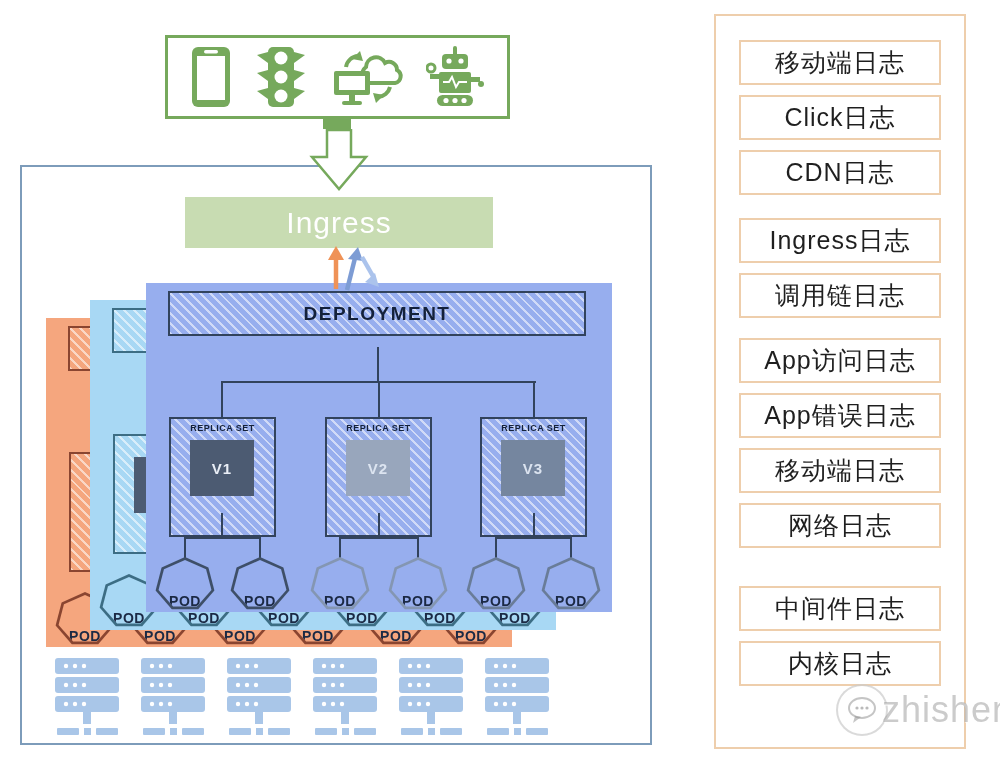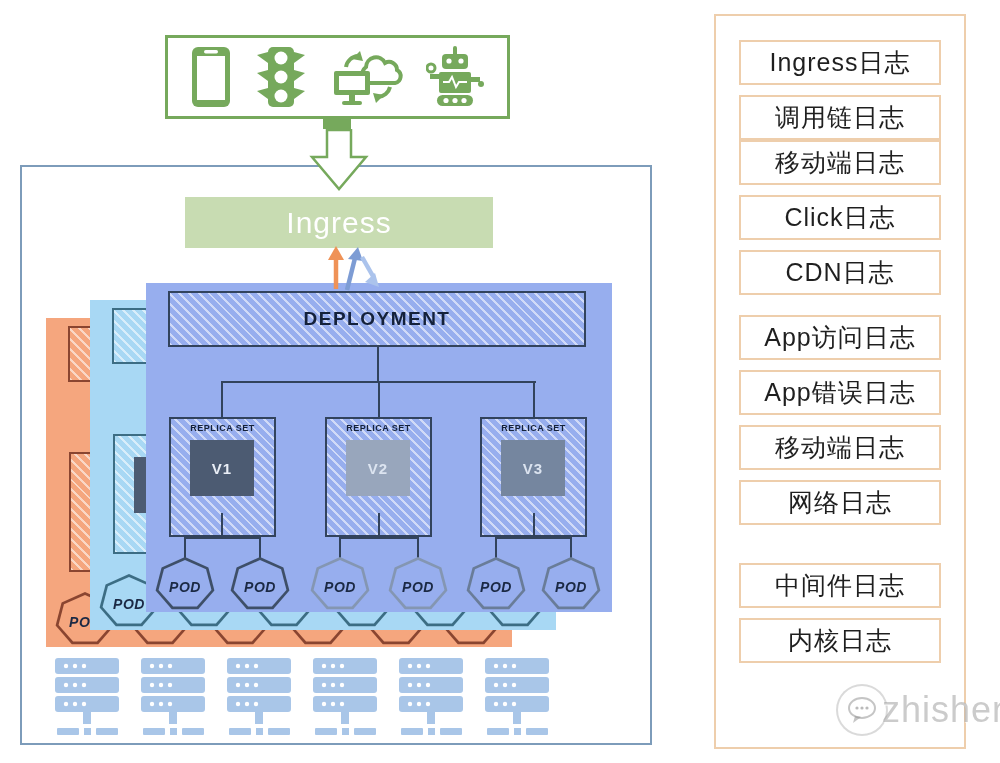--- a/index.html
+++ b/index.html
@@ -41,21 +41,21 @@
   .card.orange { left:46px;  top:318px; height:329px; background:#f5a67e; --line:#8a4530; --fill:#f5a67e; z-index:1; }
   .card.cyan   { left:90px;  top:300px; height:330px; background:#a8d8f4; --line:#3c6d84; --fill:#a8d8f4; z-index:2; }
   .card.blue   { left:146px; top:283px; height:329px; background:#97aeee; --line:#32435c; --fill:#97aeee; z-index:3; }
 
   .hatch {
     background-image: repeating-linear-gradient(45deg,
       rgba(255,255,255,0.55) 0px, rgba(255,255,255,0.55) 2px,
       rgba(255,255,255,0) 2px, rgba(255,255,255,0) 7px);
   }
   .dep {
-    position:absolute; left:22px; top:8px; width:418px; height:56px;
+    position:absolute; left:22px; top:8px; width:418px; height:45px;
     border:2px solid var(--line);
     display:flex; align-items:center; justify-content:center;
   }
   .dep-label { font-weight:bold; font-size:19px; letter-spacing:1.5px; color:#14213a; }
 
   .cline { position:absolute; background:var(--line); }
 
   .rs { position:absolute; top:134px; width:107px; height:120px; border:2px solid var(--line); }
   .rs1 { left:23px; } .rs2 { left:179px; } .rs3 { left:334px; }
   .rs-label { position:absolute; top:4px; width:100%; text-align:center;
@@ -65,21 +65,21 @@
               font-weight:bold; font-size:15px; letter-spacing:1px; }
   .v1 { background:#4c5b72; color:#e9eef6; }
   .v2 { background:#98a6bc; color:#dce4f0; }
   .v3 { background:#75869f; color:#dbe3ef; }
 
   .pod { position:absolute; top:274px; width:60px; height:55px;
          clip-path:polygon(50% 0%,89% 19%,99% 61%,72% 95%,28% 95%,1% 61%,11% 19%);
          background:var(--pline, var(--line)); }
   .pod-body { position:absolute; inset:3px;
          clip-path:polygon(50% 0%,89% 19%,99% 61%,72% 95%,28% 95%,1% 61%,11% 19%);
-         background:var(--fill); display:flex; align-items:center; justify-content:center;font-style:italic; }
+         background:var(--fill); display:flex; align-items:flex-end; justify-content:center; }
   .pod-label { font-weight:bold; font-size:14px; color:#1b2944; letter-spacing:0.5px; margin-top:4px; }
   .p1{left:9px}.p2{left:84px}.p3{left:164px}.p4{left:242px}.p5{left:320px}.p6{left:395px}
   .g1{--pline:#3e4f68}.g2{--pline:#8496b2}.g3{--pline:#697c98}
 
   
   .c-v0 {left:231px; top:64px; width:2px; height:34px;}
   .c-h  {left:76px;  top:98px; width:314px; height:2px;}
   .c-d1 {left:75px;  top:98px; width:2px; height:36px;}
   .c-d2 {left:232px; top:98px; width:2px; height:36px;}
   .c-d3 {left:387px; top:98px; width:2px; height:36px;}
@@ -473,28 +473,28 @@
           <circle cx="20" cy="27" r="2.2"></circle>
           <circle cx="29" cy="27" r="2.2"></circle>
           <circle cx="11" cy="46" r="2.2"></circle>
           <circle cx="20" cy="46" r="2.2"></circle>
           <circle cx="29" cy="46" r="2.2"></circle>
         </g>
     </svg>
   </div>
 
   <div class="logs-panel">
-    <div class="log-group lg2">
-      <div class="log-box">Ingress日志</div>
-      <div class="log-box">调用链日志</div>
-    </div>
     <div class="log-group lg1">
       <div class="log-box">移动端日志</div>
       <div class="log-box">Click日志</div>
       <div class="log-box">CDN日志</div>
+    </div>
+    <div class="log-group lg2">
+      <div class="log-box">Ingress日志</div>
+      <div class="log-box">调用链日志</div>
     </div>
     <div class="log-group lg3">
       <div class="log-box">App访问日志</div>
       <div class="log-box">App错误日志</div>
       <div class="log-box">移动端日志</div>
       <div class="log-box">网络日志</div>
     </div>
     <div class="log-group lg4">
       <div class="log-box">中间件日志</div>
       <div class="log-box">内核日志</div>

